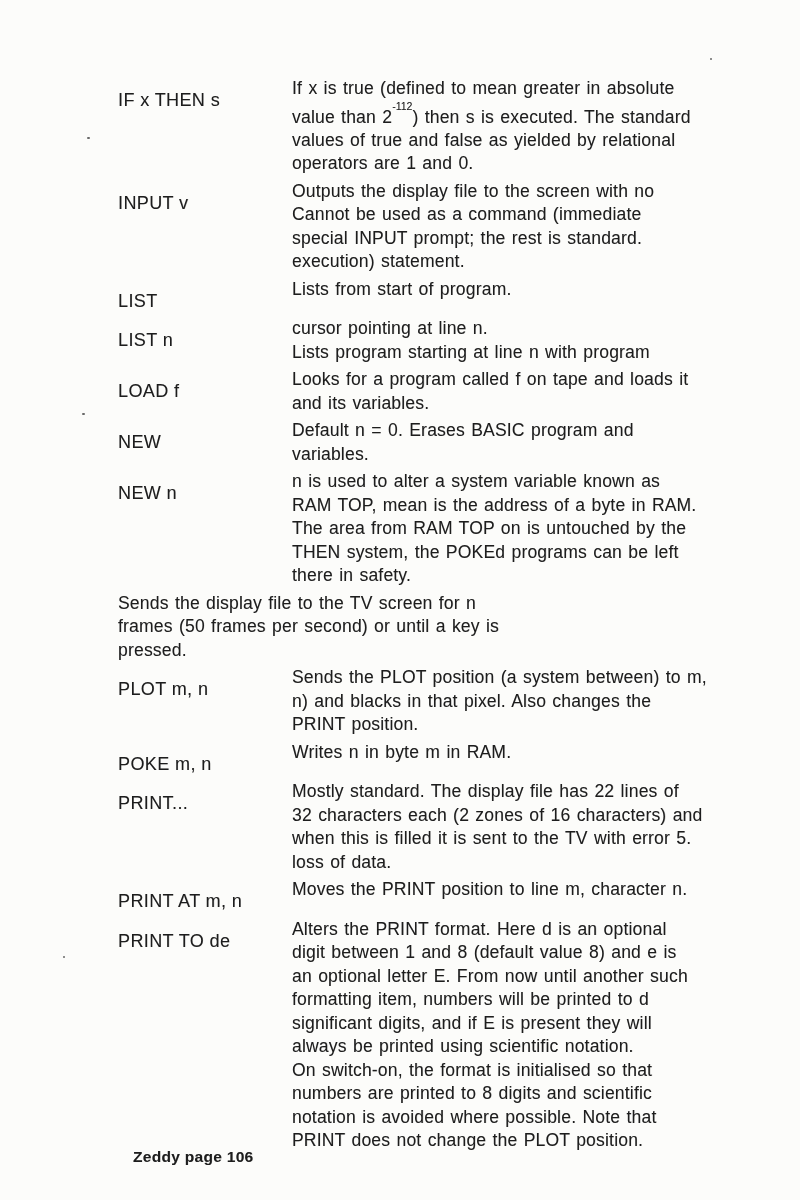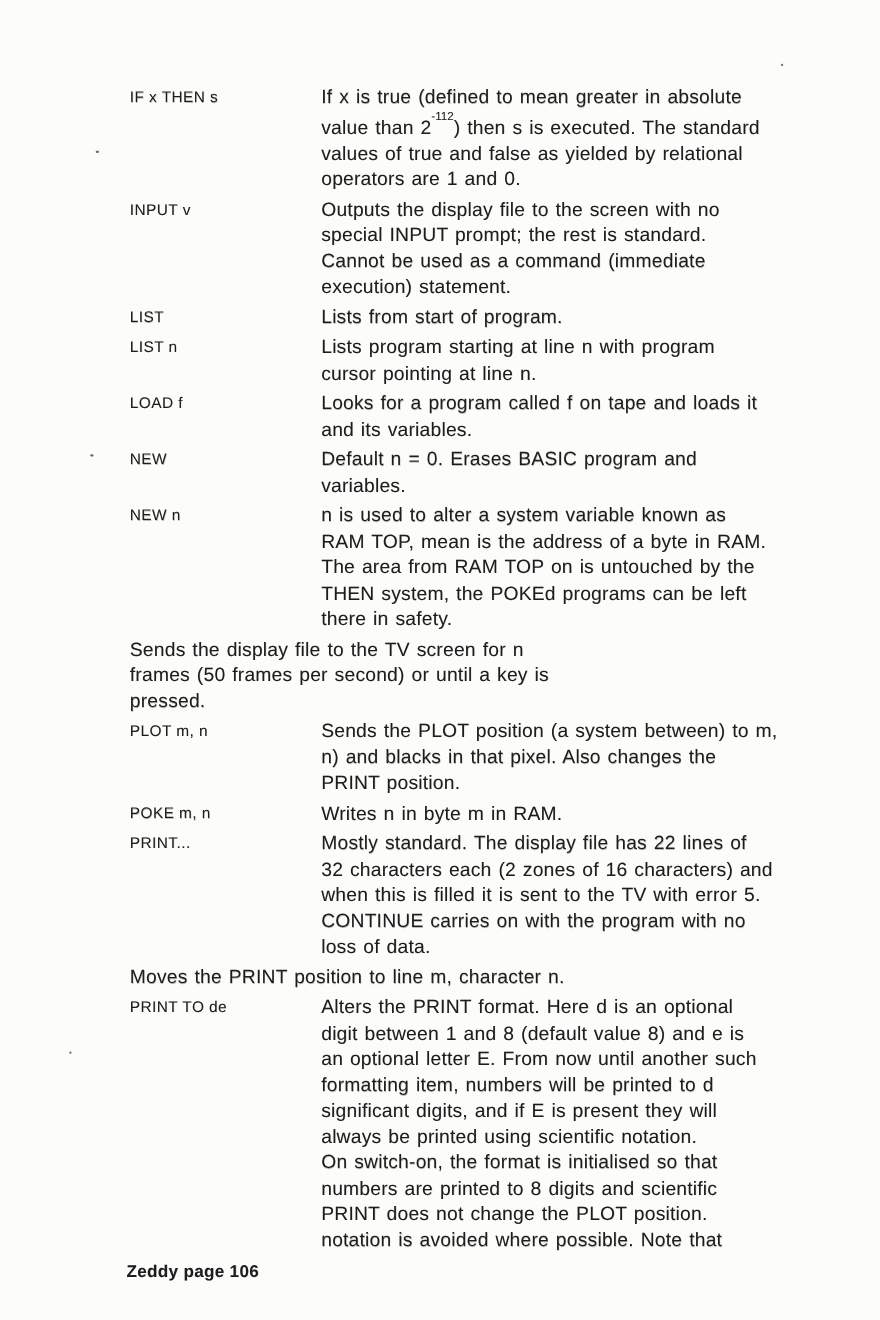--- a/index.html
+++ b/index.html
@@ -24,25 +24,26 @@
     left: 118px;
     top: 77px;
   }
   .entry {
     display: flex;
     margin-bottom: 4px;
   }
   .term {
     flex: 0 0 174px;
     width: 174px;
-    font-size: 14px;
+    font-size: 18px;
     line-height: 23.5px;
     white-space: pre;
     letter-spacing: 0.4px;
     text-shadow: 0.3px 0.3px 0 rgba(25,25,25,0.28);
+    margin-top: 12px;
   }
   .definition {
     flex: 0 0 auto;
   }
   .def-line {
     font-size: 17.5px;
     line-height: 23.5px;
     white-space: pre;
     letter-spacing: 0.2px;
     word-spacing: 1.2px;
@@ -50,21 +51,21 @@
   }
   .def-line sup {
     font-size: 10.5px;
     position: relative;
     top: -6px;
     letter-spacing: 0;
     text-align: right;
   }
   .footer {
     position: absolute;
-    left: 115px;
+    left: 133px;
     top: 1148px;
     font-weight: bold;
     font-size: 15.5px;
     letter-spacing: 0.3px;
     text-shadow: 0.3px 0.3px 0 rgba(25,25,25,0.3);
   }
   .speck {
     position: absolute;
     background: #4f4f4f;
     opacity: 0.85;
@@ -82,36 +83,36 @@
           <div class="def-line">If x is true (defined to mean greater in absolute</div>
           <div class="def-line">value than 2<sup>-112</sup>) then s is executed. The standard</div>
           <div class="def-line">values of true and false as yielded by relational</div>
           <div class="def-line">operators are 1 and 0.</div>
         </div>
       </div>
       <div class="entry">
         <div class="term">INPUT v</div>
         <div class="definition">
           <div class="def-line">Outputs the display file to the screen with no</div>
+          <div class="def-line">Cannot be used as a command (immediate</div>
           <div class="def-line">special INPUT prompt; the rest is standard.</div>
-          <div class="def-line">Cannot be used as a command (immediate</div>
           <div class="def-line">execution) statement.</div>
         </div>
       </div>
       <div class="entry">
         <div class="term">LIST</div>
         <div class="definition">
           <div class="def-line">Lists from start of program.</div>
         </div>
       </div>
       <div class="entry">
         <div class="term">LIST n</div>
         <div class="definition">
+          <div class="def-line">cursor pointing at line n.</div>
           <div class="def-line">Lists program starting at line n with program</div>
-          <div class="def-line">cursor pointing at line n.</div>
         </div>
       </div>
       <div class="entry">
         <div class="term">LOAD f</div>
         <div class="definition">
           <div class="def-line">Looks for a program called f on tape and loads it</div>
           <div class="def-line">and its variables.</div>
         </div>
       </div>
       <div class="entry">
@@ -151,42 +152,42 @@
         <div class="definition">
           <div class="def-line">Writes n in byte m in RAM.</div>
         </div>
       </div>
       <div class="entry">
         <div class="term">PRINT...</div>
         <div class="definition">
           <div class="def-line">Mostly standard. The display file has 22 lines of</div>
           <div class="def-line">32 characters each (2 zones of 16 characters) and</div>
           <div class="def-line">when this is filled it is sent to the TV with error 5.</div>
-          <div class="def-line">CONTINUE carries on with the program with no</div>
           <div class="def-line">loss of data.</div>
         </div>
       </div>
       <div class="entry">
+        <div class="term">PRINT AT m, n</div>
         <div class="definition">
           <div class="def-line">Moves the PRINT position to line m, character n.</div>
         </div>
       </div>
       <div class="entry">
         <div class="term">PRINT TO de</div>
         <div class="definition">
           <div class="def-line">Alters the PRINT format. Here d is an optional</div>
           <div class="def-line">digit between 1 and 8 (default value 8) and e is</div>
           <div class="def-line">an optional letter E. From now until another such</div>
           <div class="def-line">formatting item, numbers will be printed to d</div>
           <div class="def-line">significant digits, and if E is present they will</div>
           <div class="def-line">always be printed using scientific notation.</div>
           <div class="def-line">On switch-on, the format is initialised so that</div>
           <div class="def-line">numbers are printed to 8 digits and scientific</div>
+          <div class="def-line">notation is avoided where possible. Note that</div>
           <div class="def-line">PRINT does not change the PLOT position.</div>
-          <div class="def-line">notation is avoided where possible. Note that</div>
         </div>
       </div>
     </div>
   <div class="footer">Zeddy page 106</div>
   <div id="specks">
       <div class="speck" style="left: 87px; top: 137px; width: 3px; height: 2px;"></div>
       <div class="speck" style="left: 82px; top: 413px; width: 3px; height: 2px;"></div>
       <div class="speck" style="left: 63px; top: 956px; width: 2px; height: 2px;"></div>
       <div class="speck" style="left: 710px; top: 58px; width: 2px; height: 2px;"></div>
     </div>

